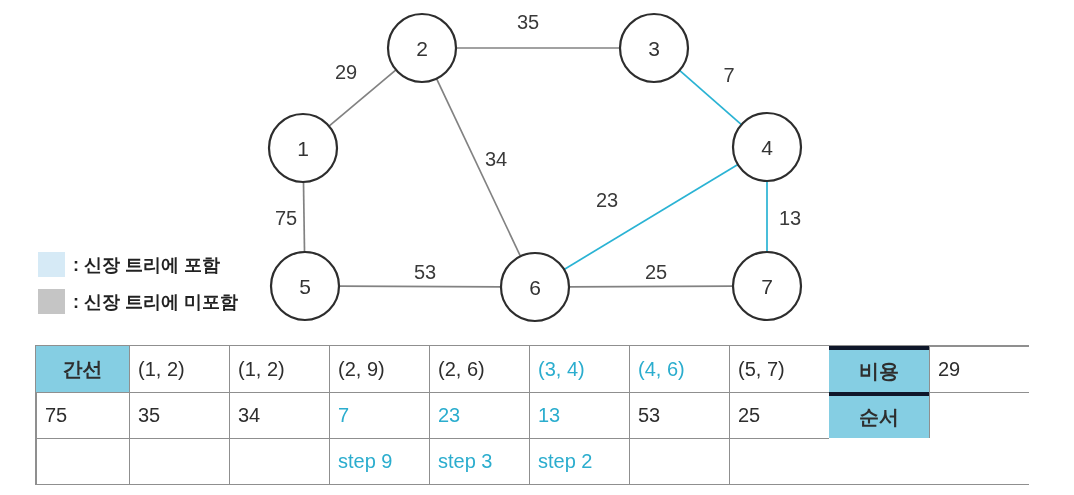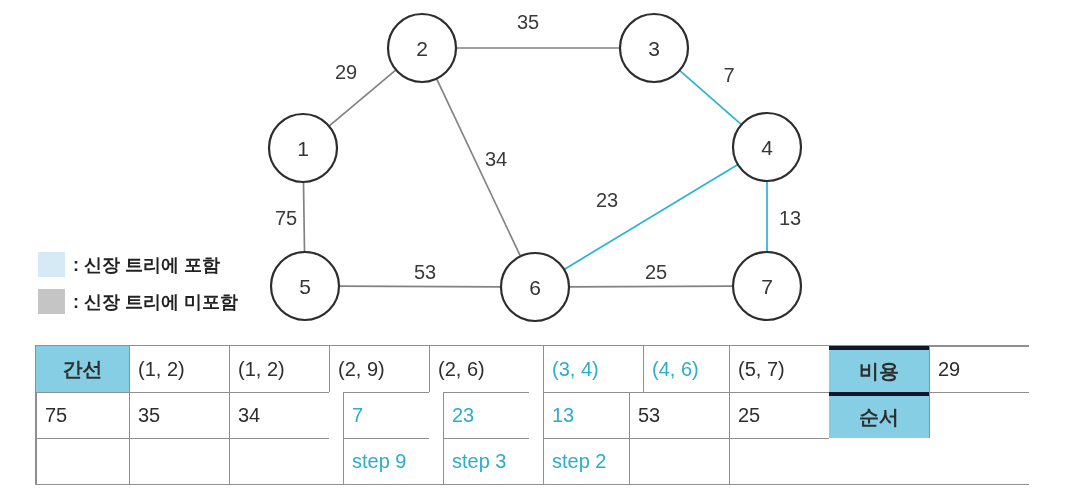--- a/index.html
+++ b/index.html
@@ -64,21 +64,21 @@
   }
   .hcell {
     background: var(--header-bg);
     justify-content: center;
     font-weight: 700;
     color: #1e1e1e;
   }
   .hcell.gap { border-top: 4px solid #0f172a; }
   .dcell { background: #ffffff; border-left: 1.5px solid var(--border); padding-left: 8px; }
   .dcell.bt { border-top: 1.5px solid var(--border); }
-  .dcell.hl { color: var(--hl-text); margin-left: 14px; }
+  .dcell.hl { color: var(--hl-text); }
 </style>
 </head>
 <body>
 
 <div class="canvas">
 
   <svg id="graph" class="graph" width="1074" height="495" viewBox="0 0 1074 495">
       <line x1="329.0296558273913" y1="126.12633964084763" x2="395.9703441726087" y2="69.87366035915237" stroke="#828282" stroke-width="1.7" class="edge-line"></line>
       <text x="346" y="79" class="weight-label">29</text>
       <line x1="456" y1="48" x2="620" y2="48" stroke="#828282" stroke-width="1.7" class="edge-line"></line>

